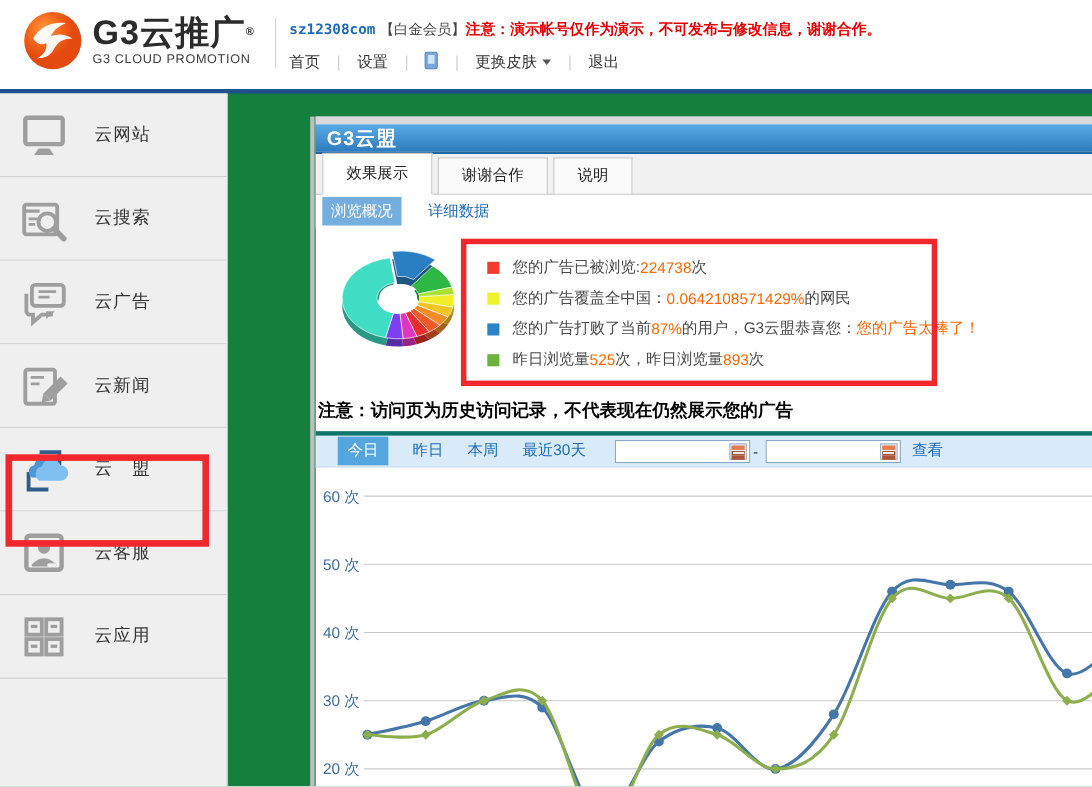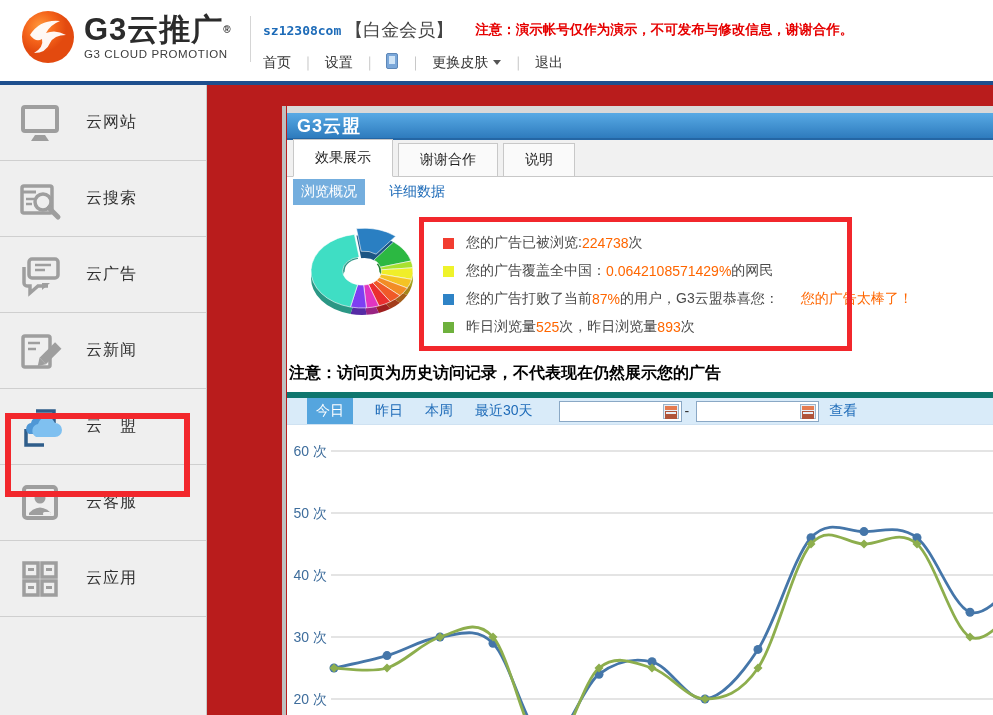--- a/index.html
+++ b/index.html
@@ -1,32 +1,32 @@
 <!DOCTYPE html>
 <html><head>
 <meta charset="utf-8">
 <style>
   * { margin:0; padding:0; box-sizing:border-box; }
   html,body { background:#fff; }
   body { font-family:"Liberation Sans","DejaVu Sans",sans-serif; }
-  #page { position:relative; width:993px; height:715px; background:#b91c1c; overflow:hidden; }
+  #page { position:relative; width:993px; height:715px; background:#15803d; overflow:hidden; }
 
   
   #header { position:absolute; left:0; top:0; width:993px; height:81px; background:#fff; }
   .logo-wrap { position:absolute; left:20px; top:9px; display:flex; align-items:center; }
   .logo-text { margin-left:8px; }
   .logo-title { font-size:31px; font-weight:bold; color:#2b2b2b; letter-spacing:1px; line-height:32px; }
   .logo-reg { font-size:10px; vertical-align:top; color:#2b2b2b; }
   .logo-sub { font-size:11.5px; color:#3c3c3c; letter-spacing:0.6px; margin-top:2px; }
   .hdr-divider { position:absolute; left:250px; top:16px; width:1px; height:46px; background:#d5d5d5; }
   .hdr-right { position:absolute; left:263px; top:18px; width:720px; }
   .acct-row { display:flex; align-items:center; font-size:13px; white-space:nowrap; }
   .acct { font-family:"DejaVu Sans Mono","Liberation Mono",monospace; font-weight:bold; color:#1d6bb8; }
-  .member { color:#444; margin-left:4px; font-size:18px; }
-  .warning { color:#e60000; font-weight:bold; margin-left:22px; font-size:13.5px; }
+  .member { color:#444; margin-left:4px; font-size:13px; }
+  .warning { color:#e60000; font-weight:bold; font-size:13.5px; }
   .nav-row { display:flex; align-items:center; margin-top:11px; font-size:14px; color:#333; }
   .nav-item { color:#333; cursor:pointer; }
   .nav-sep { color:#c0c0c0; margin:0 10px; }
   .caret { display:inline-block; width:0; height:0; border-left:4px solid transparent; border-right:4px solid transparent; border-top:5px solid #555; margin-left:5px; vertical-align:middle; }
   .phone-ico { display:inline-block; width:12px; height:16px; background:#7aa7d9; border:1px solid #5d87b8; border-radius:2px; position:relative; }
   .phone-ico::after{ content:""; position:absolute; left:2px; top:2px; right:2px; bottom:4px; background:#cfe4f7; }
 
   #blueline { position:absolute; left:0; top:81px; width:993px; height:4px; background:#1e4f8e; }
 
   
@@ -53,21 +53,21 @@
   #stats { position:relative; height:150px; }
   #pie-chart { position:absolute; left:18px; top:12px; }
   #stat-list { position:absolute; left:156px; top:22px; }
   .stat-row { display:flex; align-items:center; height:28px; font-size:14px; color:#4a4a4a; white-space:nowrap; }
   .bullet { width:11px; height:11px; margin-right:12px; flex:0 0 11px; }
   .hl { color:#ff6600; }
 
   #notice { font-size:16px; font-weight:bold; color:#000; margin:6px 0 8px 2px; }
 
   
-  #filterbar { height:33px; background:#d9ebf9; border-top:6px solid #0f766e; border-bottom:1px solid #cfe2f2; display:flex; align-items:center; padding-left:20px; font-size:14px; }
+  #filterbar { height:33px; background:#d9ebf9; border-top:4px solid #0f766e; border-bottom:1px solid #cfe2f2; display:flex; align-items:center; padding-left:20px; font-size:14px; }
   .quick { margin-right:22px; color:#1e6bb8; cursor:pointer; white-space:nowrap; }
   .quick.active { background:#55a5de; color:#fff; padding:4px 9px; margin-right:22px; }
   .date-wrap { position:relative; margin-left:4px; }
   .date-input { width:123px; height:21px; border:1px solid #8aa8c5; background:#fff; padding:0 22px 0 4px; font-size:12px; }
   .cal-ico { position:absolute; right:3px; top:3px; width:16px; height:15px; border:1px solid #9db4c9; background:#e8eef5; cursor:pointer; }
   .cal-ico::before { content:""; position:absolute; left:1px; top:1px; right:1px; height:4px; background:#e57b4f; }
   .cal-ico::after { content:""; position:absolute; left:2px; top:7px; width:10px; height:2px; box-shadow:0 0 0 1px #b0543a, 0 4px 0 1px #b0543a; }
   .dash { margin:0 3px; color:#333; }
   .view-link { color:#1e6bb8; margin-left:10px; cursor:pointer; }
 
@@ -254,21 +254,21 @@
             <span class="bullet" style="background: rgb(239, 243, 43);"></span>
             <span>您的广告覆盖全中国： </span>
             <span class="hl" style="color: rgb(255, 102, 0);">0.0642108571429%</span>
             <span> 的网民</span>
           </div>
           <div class="stat-row">
             <span class="bullet" style="background: rgb(46, 131, 198);"></span>
             <span>您的广告打败了当前 </span>
             <span class="hl" style="color: rgb(255, 102, 0);">87%</span>
             <span>的用户，G3云盟恭喜您：</span>
-            <span class="hl" style="color: rgb(255, 102, 0); margin-left: 22px;">您的广告太棒了！</span>
+            <span class="hl" style="color: rgb(255, 102, 0);">您的广告太棒了！</span>
           </div>
           <div class="stat-row">
             <span class="bullet" style="background: rgb(110, 177, 61);"></span>
             <span>昨日浏览量 </span>
             <span class="hl" style="color: rgb(255, 102, 0);">525</span>
             <span>次，昨日浏览量</span>
             <span class="hl" style="color: rgb(255, 102, 0); text-align: center;">893</span>
             <span>次</span>
           </div>
         </div>

